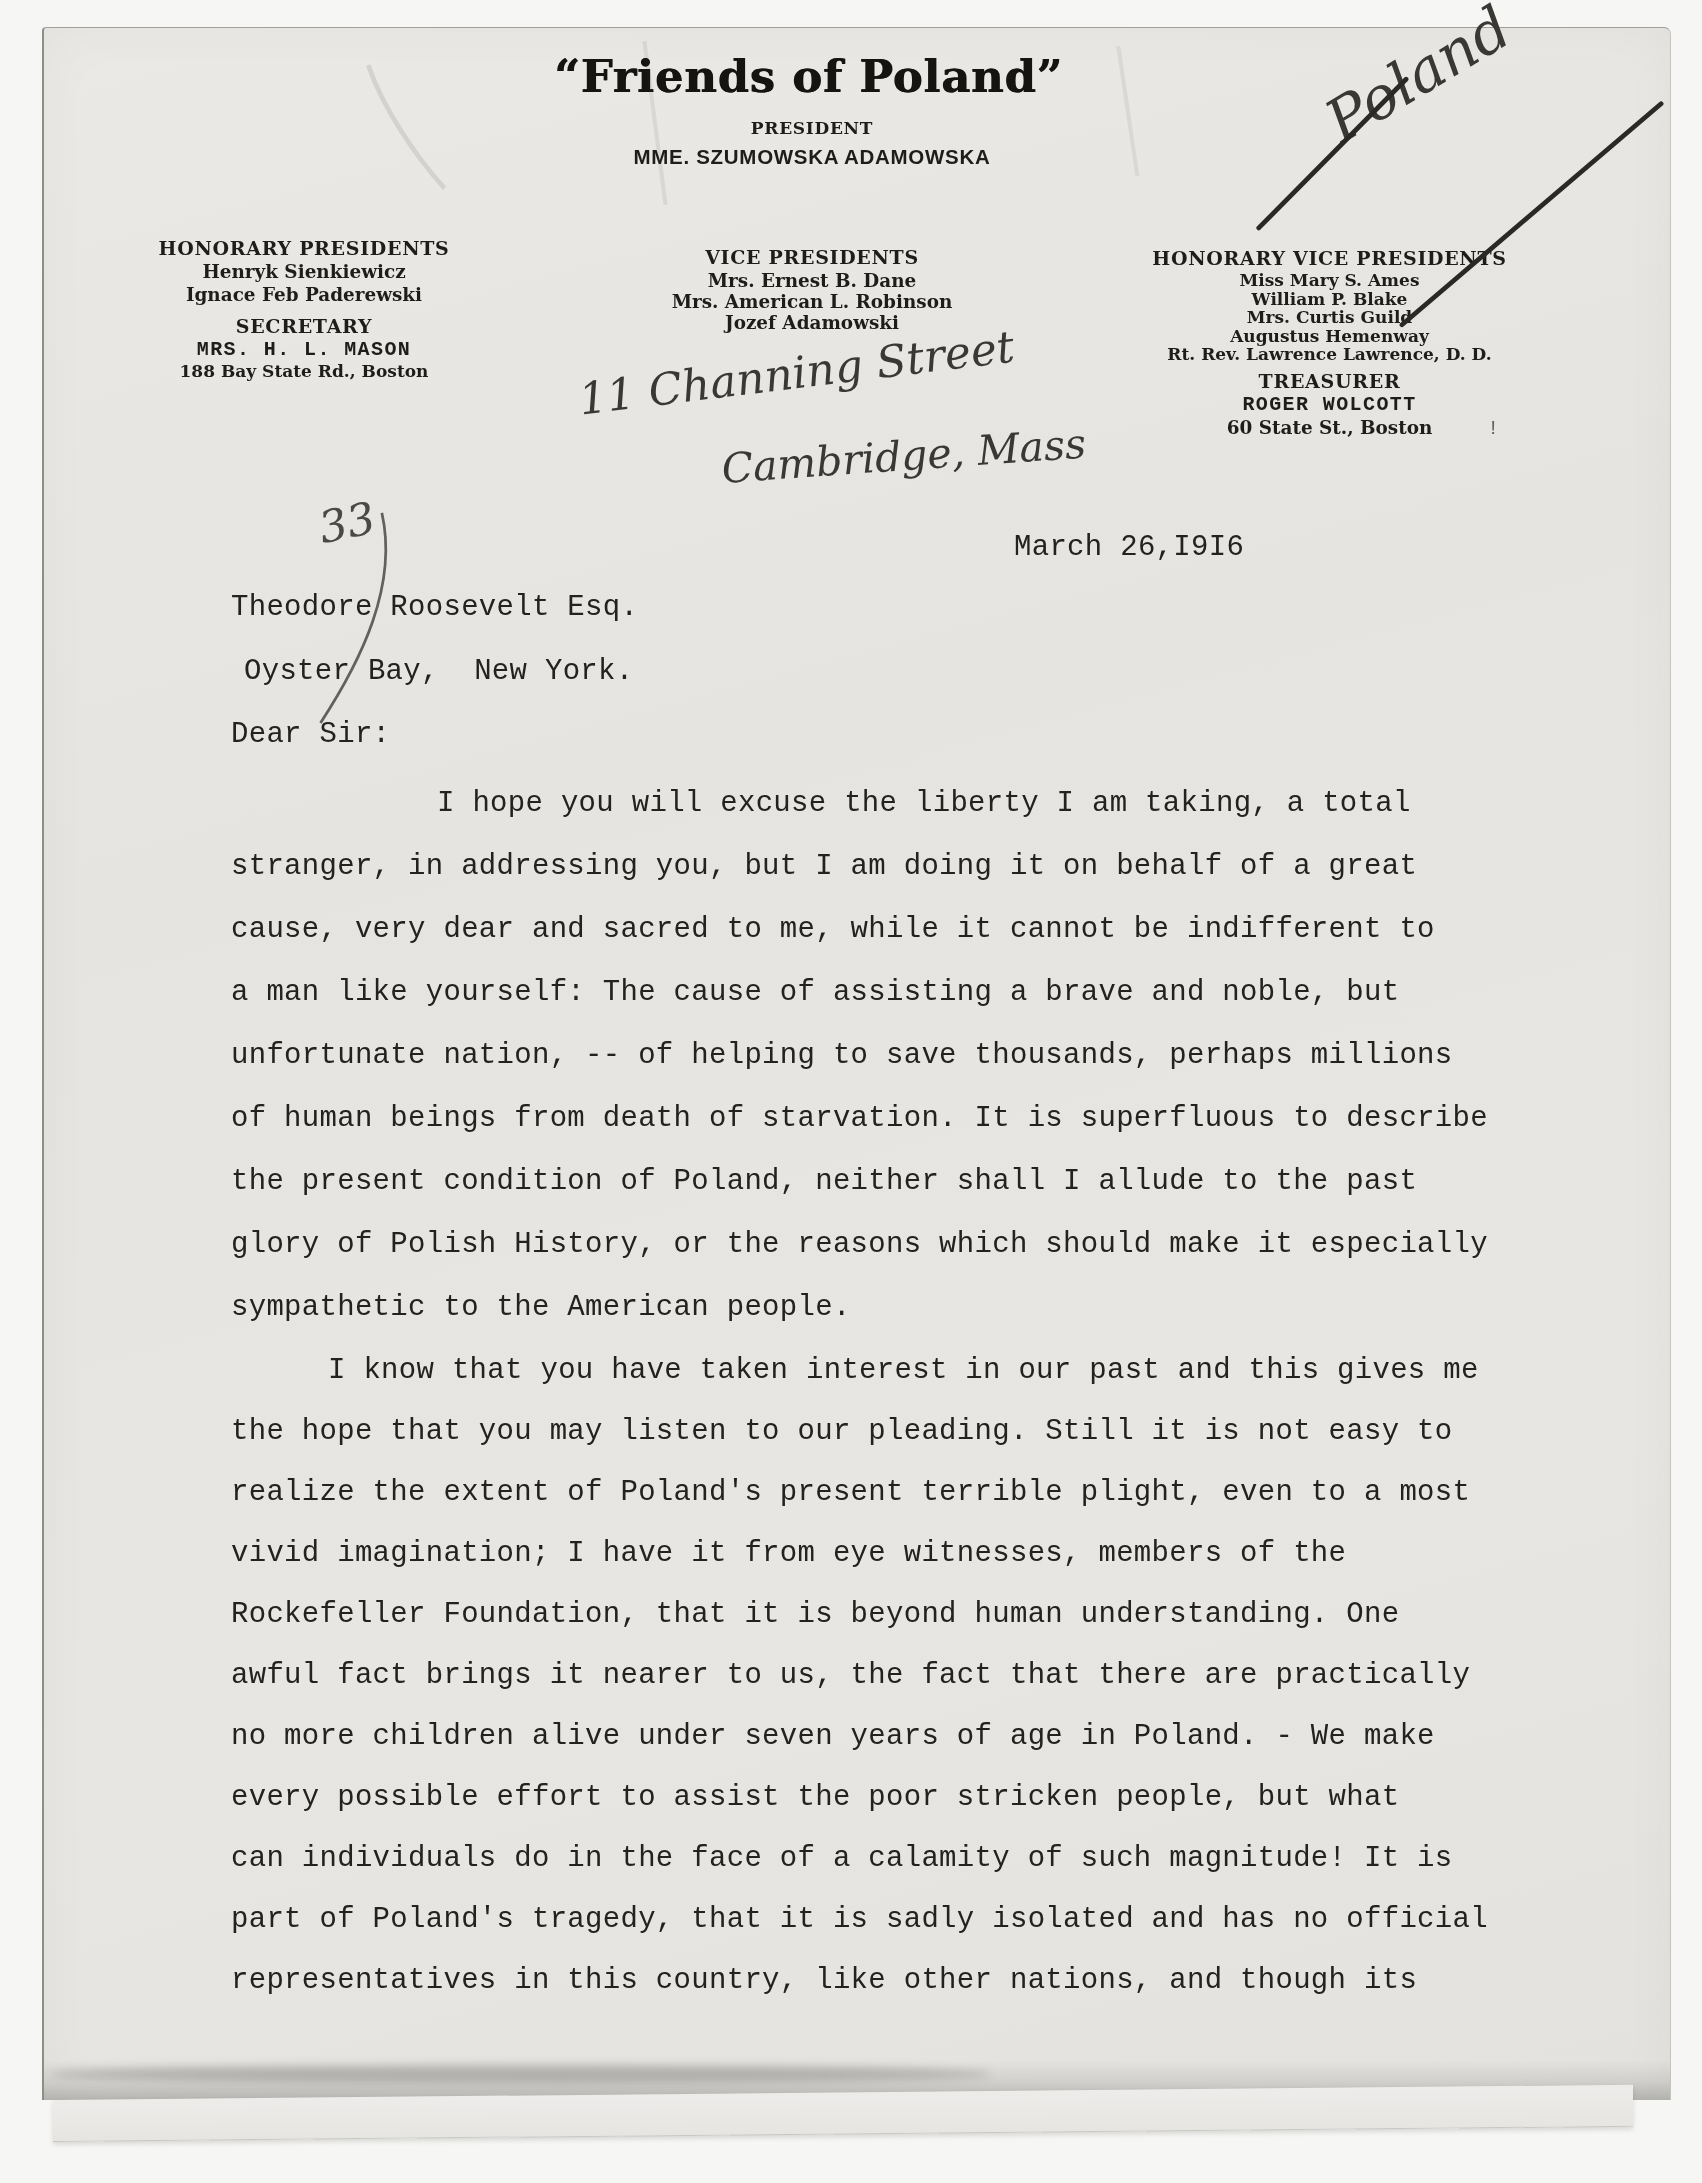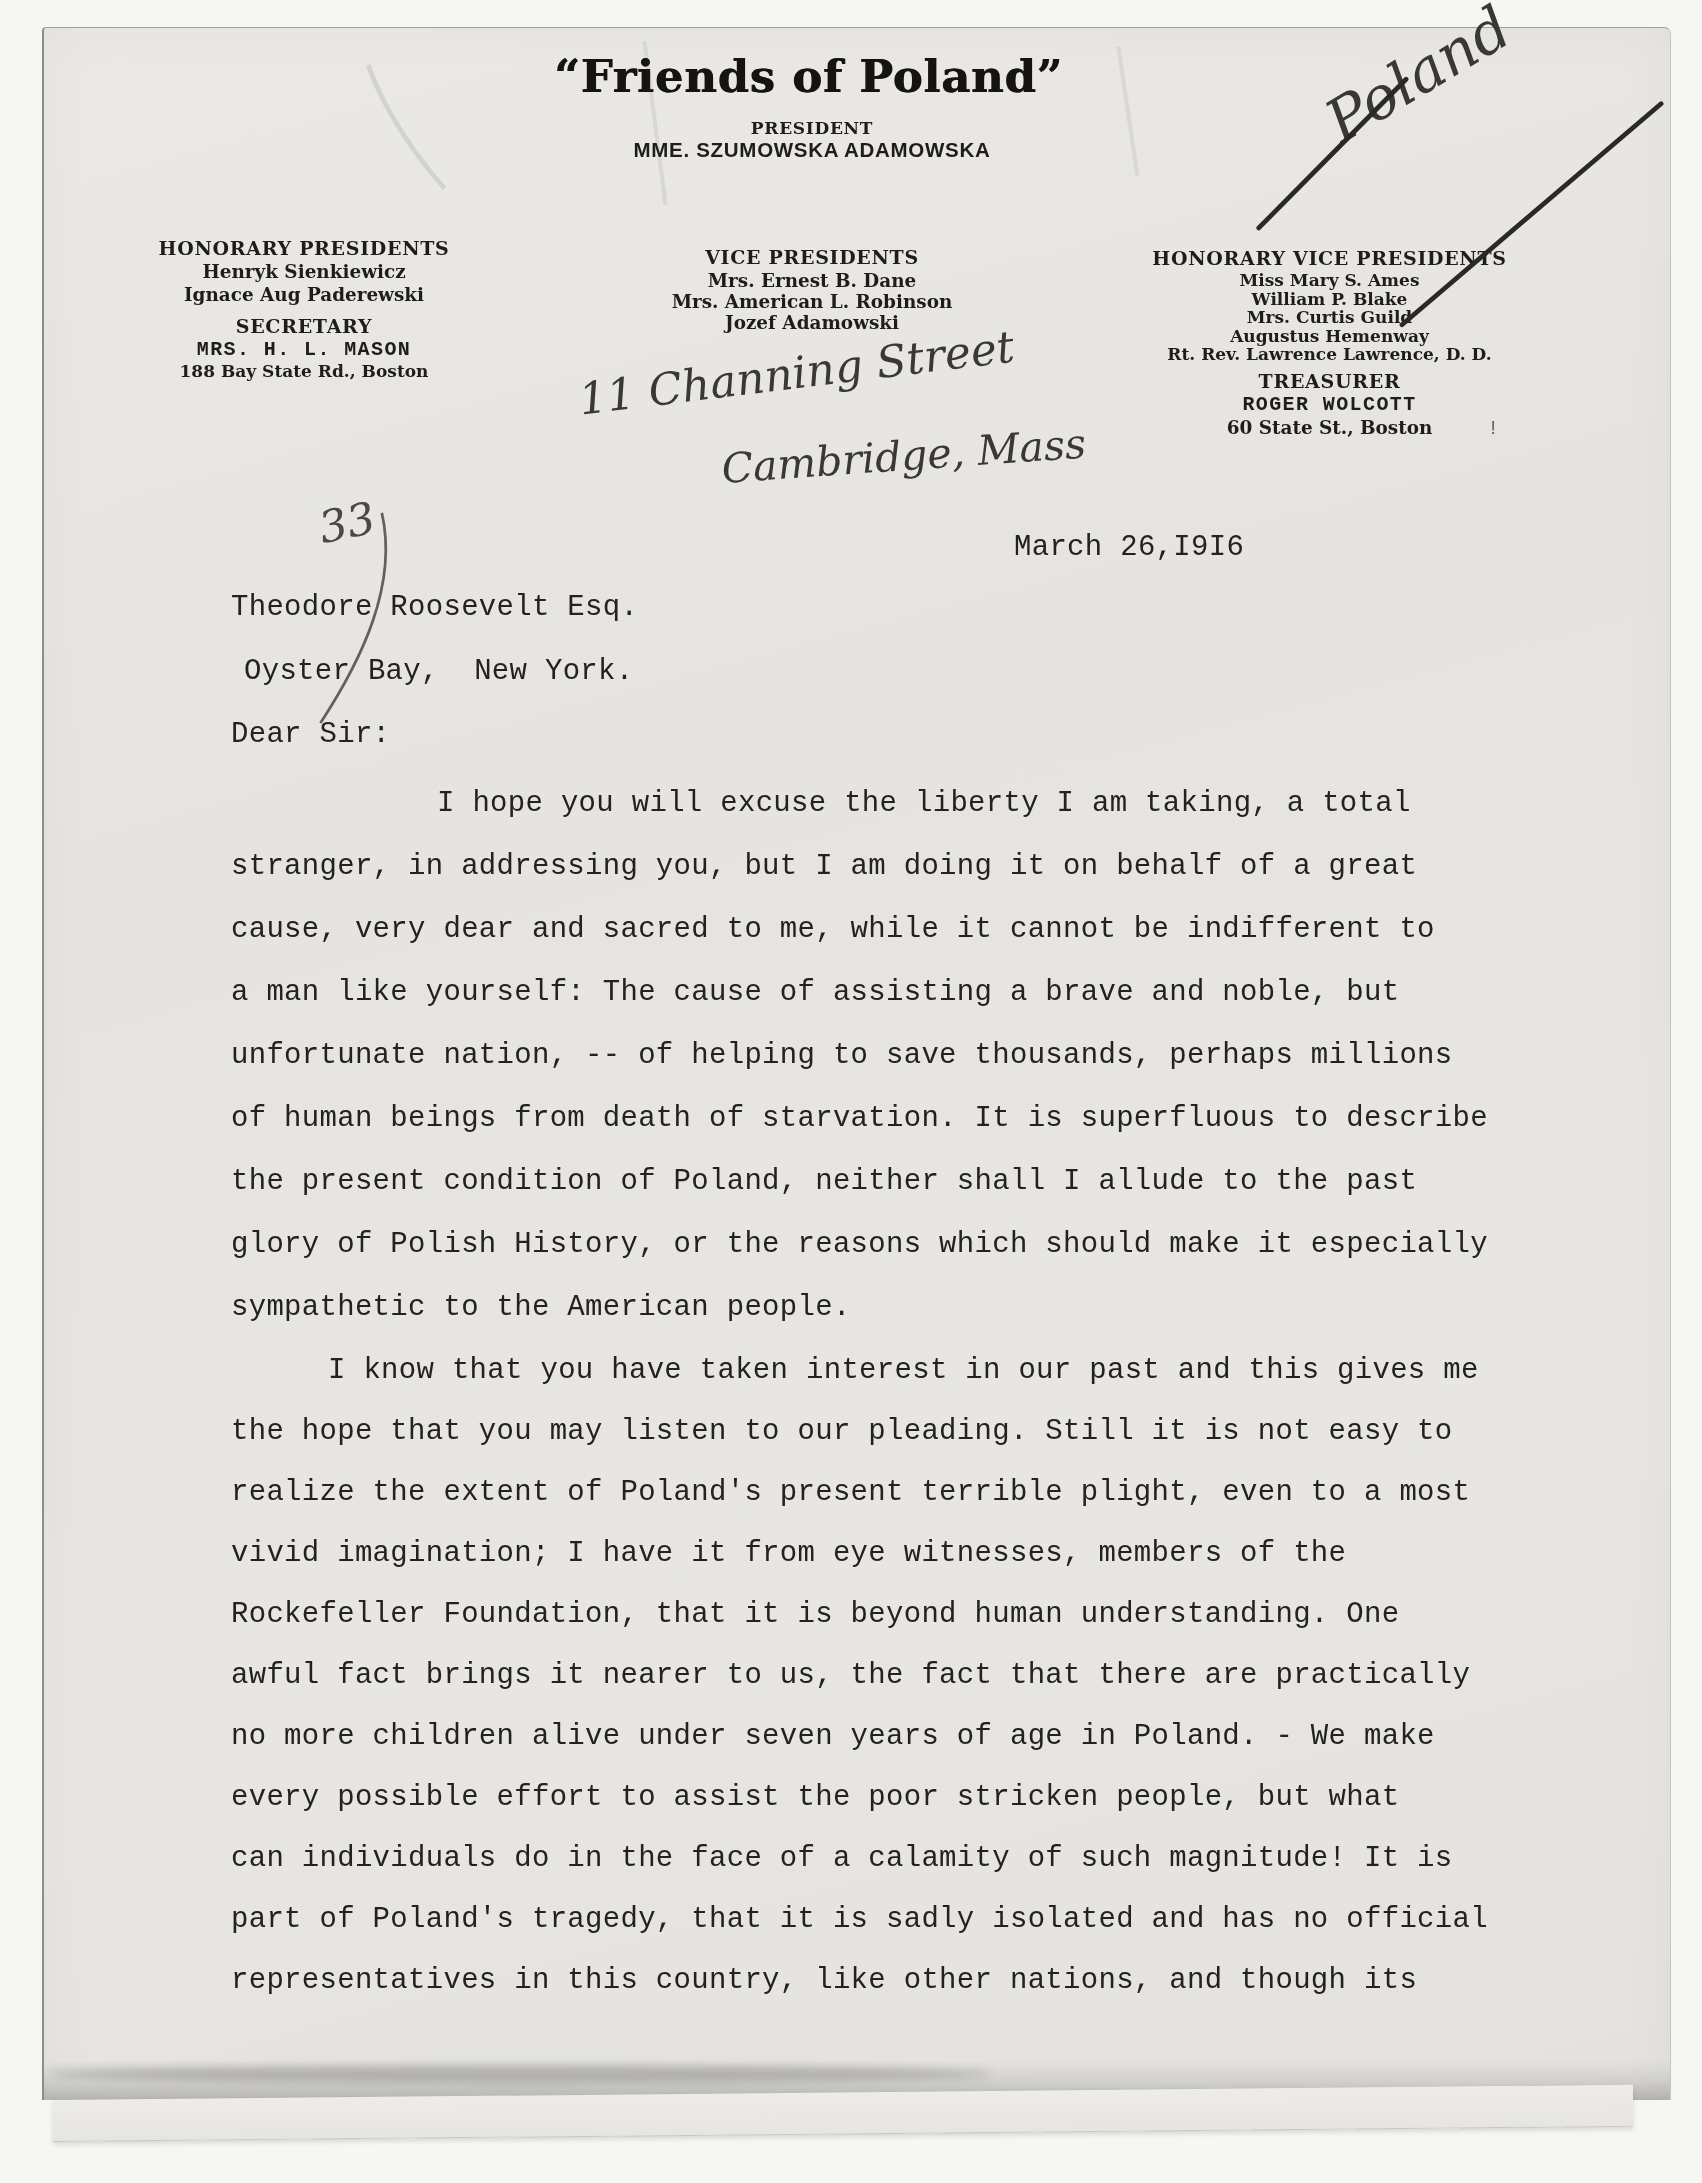--- a/index.html
+++ b/index.html
@@ -36,21 +36,21 @@
   }
   .abs { position:absolute; }
   .center { text-align:center; }
   .lh { color:#1f1d19; }
   .line { white-space:pre; }
   .s-h   { font-family:"DejaVu Serif", serif; font-weight:bold; font-size:19px; letter-spacing:0.7px; line-height:23px; margin-bottom:1.4px; }
   .s-h2  { font-family:"DejaVu Serif", serif; font-weight:bold; font-size:17px; letter-spacing:0.7px; line-height:19px; }
   .s-n   { font-family:"DejaVu Serif", serif; font-weight:bold; font-size:18.4px; line-height:22.5px; }
   .s-n2  { font-family:"DejaVu Serif", serif; font-weight:bold; font-size:18.4px; line-height:21px; }
   .s-n3  { font-family:"DejaVu Serif", serif; font-weight:bold; font-size:17px; line-height:18.4px; }
-  .s-sans  { font-family:"Liberation Sans", sans-serif; font-weight:bold; font-size:20.5px; letter-spacing:0.7px; line-height:23px; }
+  .s-sans  { font-family:"Liberation Sans", sans-serif; font-weight:bold; font-size:20.5px; letter-spacing:0.7px; line-height:23px;margin-top:7px; }
   .s-sans2 { font-family:Liberation Mono, monospace; font-weight:bold; font-size:20px; letter-spacing:1.4px; line-height:22.5px; }
   #title {
     left:437px; top:50px; width:743px; text-align:center;
     font-family:"DejaVu Serif", serif; font-weight:bold; font-size:45px;
     letter-spacing:0.7px; color:#161411;
     text-shadow:0.7px 0 0 #161411;
   }
   .mono {
     font-family:"Liberation Mono", monospace; font-size:29px; letter-spacing:0.3px;
     color:#242220; white-space:pre;
@@ -78,21 +78,21 @@
   <div id="title" class="abs">“Friends of Poland”</div>
 
   <div class="abs lh center" style="left:587px; top:119px; width:450px;">
       <div class="line s-h2">PRESIDENT</div>
       <div class="line s-sans">MME. SZUMOWSKA ADAMOWSKA</div>
     </div>
 
   <div class="abs lh center" style="left:113px; top:237px; width:382px;">
       <div class="line s-h">HONORARY PRESIDENTS</div>
       <div class="line s-n">Henryk Sienkiewicz</div>
-      <div class="line s-n">Ignace Aug Paderewski</div>
+      <div class="line s-n">Ignace Feb Paderewski</div>
     </div>
 
   <div class="abs lh center" style="left:113px; top:315px; width:382px;">
       <div class="line s-h">SECRETARY</div>
       <div class="line s-sans2">MRS. H. L. MASON</div>
       <div class="line s-n3">188 Bay State Rd., Boston</div>
     </div>
 
 
   <div class="abs lh center" style="left:587px; top:246px; width:450px;">

